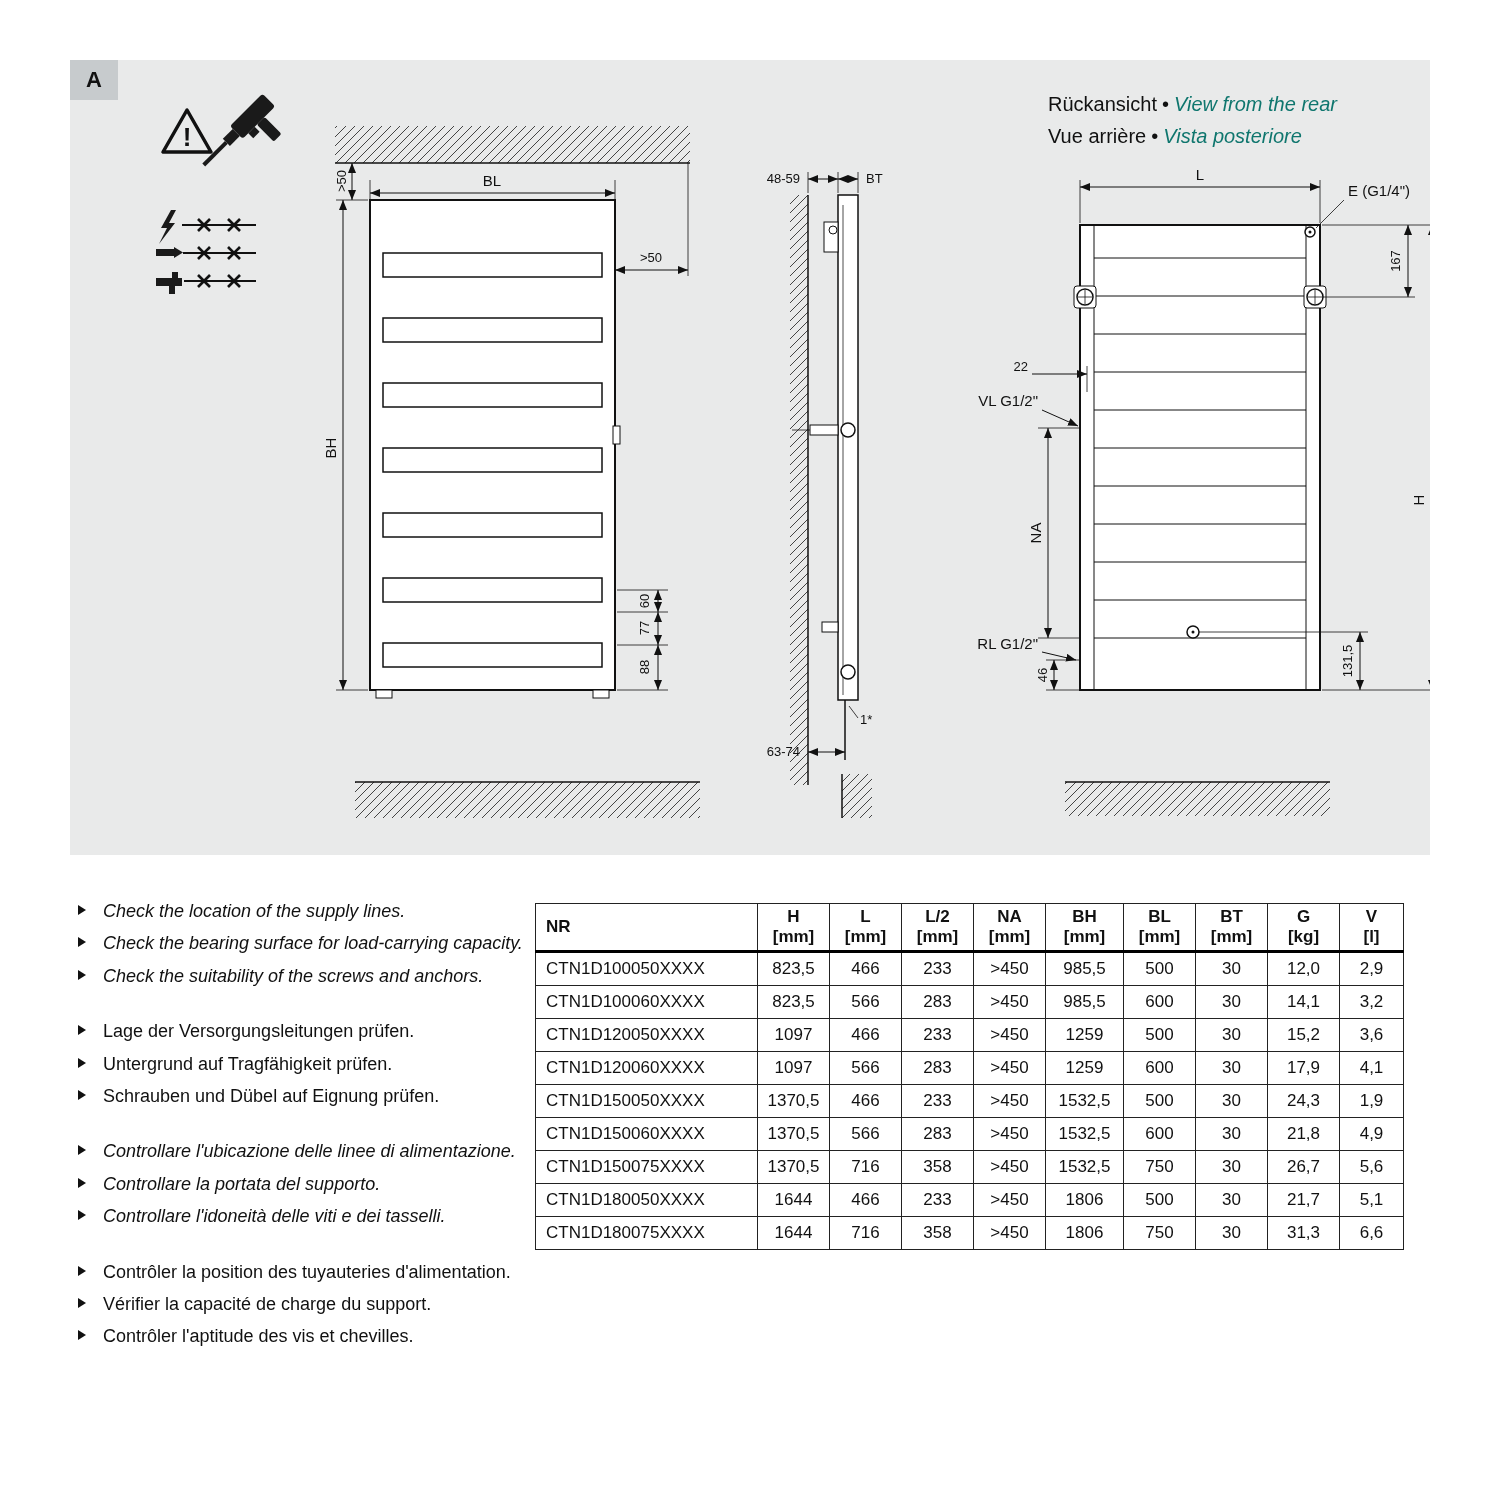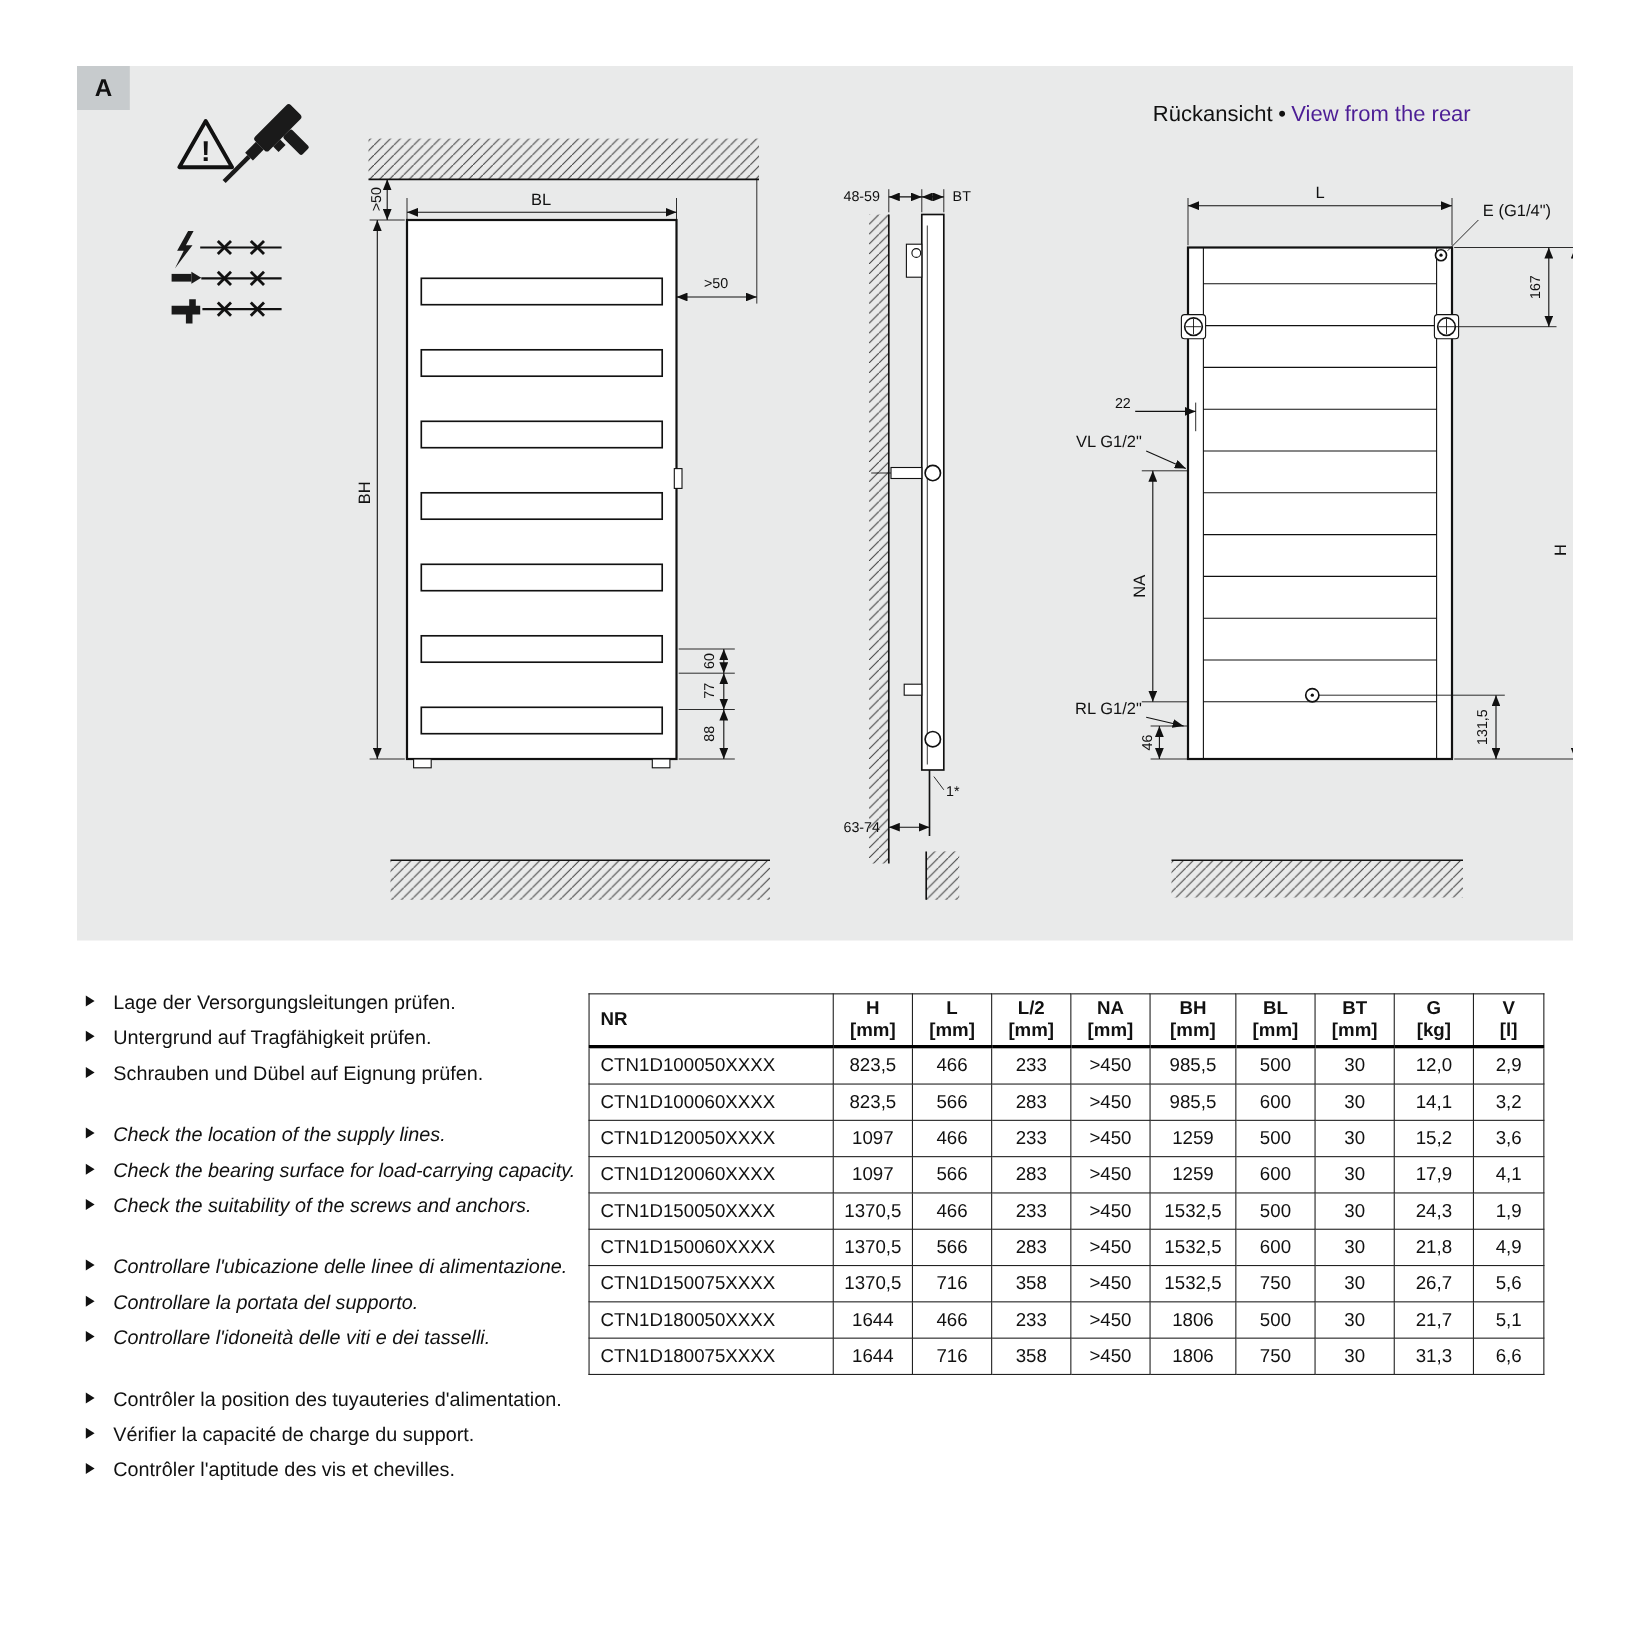--- a/index.html
+++ b/index.html
@@ -5,21 +5,21 @@
   html,body{margin:0;padding:0}
   body{width:1500px;height:1500px;background:#fff;font-family:"Liberation Sans",sans-serif;color:#1a1a1a}
   .page{position:relative;width:1500px;height:1500px;background:#fff;overflow:hidden}
 
   .panel{position:absolute;left:70px;top:60px;width:1360px;height:795px;background:#e9eaea}
   .panel-label{position:absolute;left:0;top:0;width:48px;height:40px;background:#c7cbcd;
     display:flex;align-items:center;justify-content:center;font-size:22px;font-weight:bold;color:#111}
 
   .rear-title{position:absolute;left:978px;top:28px;font-size:20px;line-height:1.6;white-space:nowrap;color:#111}
   .rt-bold{font-weight:normal}
-  .rt-italic{color:#4c1d95}
+  .rt-italic{font-style:italic;color:#0f766e}
   .sep{padding:0 5px;color:#111}
 
   svg.drawing{position:absolute;left:0;top:0}
   svg text{font-family:"Liberation Sans",sans-serif;fill:#111}
   .dim-label{font-size:13px}
   .dim-label-lg{font-size:15px}
   .dim{stroke:#111;stroke-width:1;fill:none}
   .ext{stroke:#111;stroke-width:0.8;fill:none}
   .ol2{stroke:#111;stroke-width:2;fill:#fff}
   .ol15{stroke:#111;stroke-width:1.5;fill:#fff}
@@ -48,20 +48,23 @@
 
 <div class="page">
 
   <div class="panel">
     <div class="panel-label">A</div>
 
     <div class="rear-title">
       <div>
         <span class="rt-bold">Rückansicht</span><span class="sep">•</span><span class="rt-italic">View from the rear</span>
       </div>
+      <div>
+        <span class="rt-bold">Vue arrière</span><span class="sep">•</span><span class="rt-italic">Vista posteriore</span>
+      </div>
     </div>
 
     <svg class="drawing" width="1360" height="795" viewBox="0 0 1360 795">
       <defs>
         <pattern id="hatch" patternUnits="userSpaceOnUse" width="9" height="9">
           <path d="M-2,11 L11,-2" stroke="#444" stroke-width="1"></path>
         </pattern>
         <marker id="mE" markerWidth="11" markerHeight="8" refX="10" refY="4" orient="auto" markerUnits="userSpaceOnUse">
           <path d="M0,0L10,4L0,8Z" fill="#111"></path>
         </marker>
@@ -273,29 +276,29 @@
         <circle cx="1123" cy="572" r="6" class="ol15"></circle>
         <circle cx="1123" cy="572" r="1.5" fill="#111"></circle>
         <line x1="1129" y1="572" x2="1298" y2="572" class="ext"></line>
         <line x1="1290" y1="572" x2="1290" y2="630" class="dim" marker-start="url(#mS)" marker-end="url(#mE)"></line>
         <text x="1282" y="601" text-anchor="middle" class="dim-label" transform="rotate(-90 1282 601)">131,5</text>
       </g>
     </svg>
   </div>
 
   <div class="instructions">
+      <ul class="bullets italic">
+        <li>Check the location of the supply lines.</li>
+        <li>Check the bearing surface for load-carrying capacity.</li>
+        <li>Check the suitability of the screws and anchors.</li>
+      </ul>
       <ul class="bullets">
         <li>Lage der Versorgungsleitungen prüfen.</li>
         <li>Untergrund auf Tragfähigkeit prüfen.</li>
         <li>Schrauben und Dübel auf Eignung prüfen.</li>
-      </ul>
-      <ul class="bullets italic">
-        <li>Check the location of the supply lines.</li>
-        <li>Check the bearing surface for load-carrying capacity.</li>
-        <li>Check the suitability of the screws and anchors.</li>
       </ul>
       <ul class="bullets italic">
         <li>Controllare l'ubicazione delle linee di alimentazione.</li>
         <li>Controllare la portata del supporto.</li>
         <li>Controllare l'idoneità delle viti e dei tasselli.</li>
       </ul>
       <ul class="bullets">
         <li>Contrôler la position des tuyauteries d'alimentation.</li>
         <li>Vérifier la capacité de charge du support.</li>
         <li>Contrôler l'aptitude des vis et chevilles.</li>

